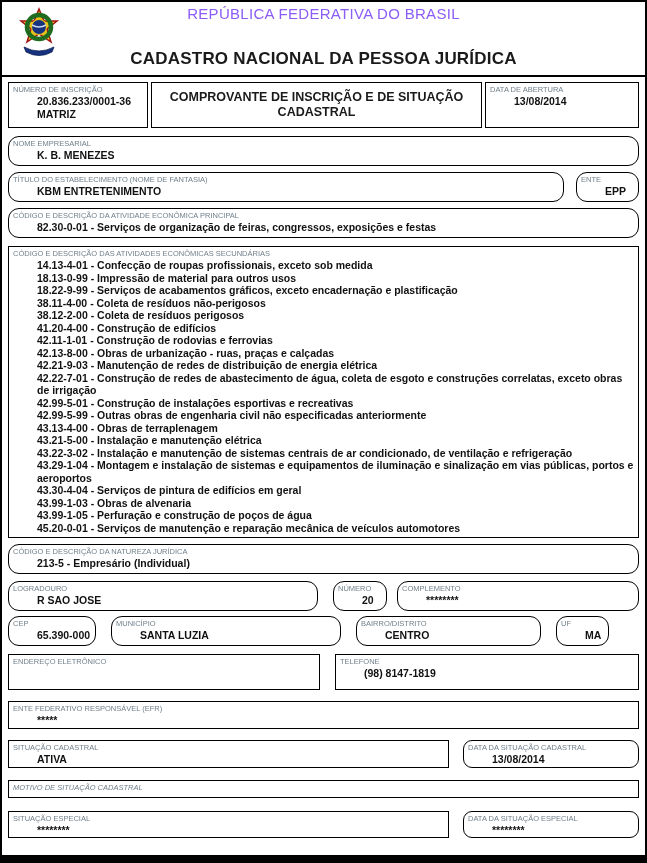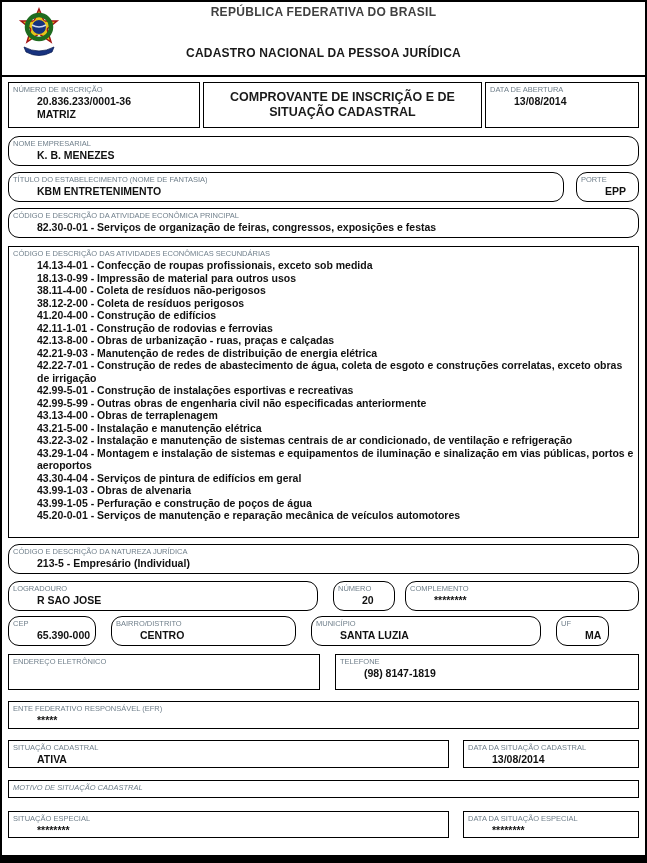--- a/index.html
+++ b/index.html
@@ -4,47 +4,47 @@
 <style>
   * { margin:0; padding:0; box-sizing:border-box; }
   html,body { background:#ffffff; }
   body { font-family:"Liberation Sans", sans-serif; }
   .page {
     width:647px; height:863px; margin:0 auto; background:#fff;
     border:2px solid #000; position:relative; overflow:hidden;
   }
   .header { height:75px; border-bottom:2px solid #000; position:relative; }
   .coat { position:absolute; left:16px; top:5px; }
-  .title1 { text-align:center; font-weight:bold; font-size:12px; color:#404040; padding-top:3px; letter-spacing:0.3px; }
-  .title2 { text-align:center; font-weight:bold; font-size:12px; color:#1a1a1a; margin-top:27px; letter-spacing:0.2px; }
+  .title1 { text-align:center; font-weight:normal; font-size:15px; color:#8b5cf6; padding-top:3px; letter-spacing:0.3px; }
+  .title2 { text-align:center; font-weight:bold; font-size:17px; color:#1a1a1a; margin-top:27px; letter-spacing:0.2px; }
   .content { padding:5px 6px 0 6px; }
   .row { display:flex; }
   .fbox {
     border:1px solid #000; background:#fff; padding:2px 4px 2px 4px; overflow:hidden;
   }
   .label { font-size:7.5px; color:#71808c; line-height:10px; white-space:nowrap; }
   .value { font-size:10.5px; font-weight:bold; color:#111; line-height:12.5px;margin-left:24px; }
   .doc-title {
     display:flex; align-items:center; justify-content:center; text-align:center;
     font-size:12.5px; font-weight:bold; color:#1a1a1a; line-height:15px; padding:2px 8px;
   }
   .activity-line { white-space:normal; }
   .bottom-bar { position:absolute; left:0; right:0; bottom:0; height:6px; background:#000; }
 
   
   .r-inscr { height:46px; }
   .r-inscr .fbox { height:46px; }
   .m8 { margin-top:8px; } .m6 { margin-top:6px; } .m7 { margin-top:7px; }
   .m5 { margin-top:5px; } .m11 { margin-top:11px; } .m12 { margin-top:12px; } .m13 { margin-top:13px; }
   .h30 { height:30px;border-radius:11px; } .h36 { height:36px; } .h28 { height:28px; } .h33 { height:18px;font-style:italic; } .h27 { height:27px; }
-  .g3 { margin-left:3px; } .g10 { margin-left:10px; } .g15 { margin-left:15px; } .g14 { margin-left:14px; } .g12 { margin-left:12px; }
+  .g3 { margin-left:3px; } .g10 { margin-left:10px; } .g15 { margin-left:15px; } .g14 { margin-left:14px;border-radius:9px; } .g12 { margin-left:12px; }
   .flex1 { flex:1 1 auto; }
-  .w160 { width:192px; flex:none; } .w154 { width:154px; flex:none; }
+  .w160 { width:140px; flex:none; } .w154 { width:154px; flex:none; }
   .w63  { width:63px;  flex:none; } .w310 { width:310px; flex:none; }
-  .w62  { width:62px;  flex:none; } .w112 { width:88px; flex:none; }
+  .w62  { width:54px;  flex:none; } .w112 { width:88px; flex:none; }
   .w185 { width:185px; flex:none; } .w230 { width:230px; flex:none; }
   .w53  { width:53px;  flex:none; } .w312 { width:312px; flex:none; }
   .w441 { width:441px; flex:none; }
   .sec-box { min-height:292px; }
 </style>
 </head>
 <body>
 
 <div class="page">
 
@@ -85,38 +85,39 @@
         <div class="value">K. B. MENEZES</div>
       </div>
     </div>
 
     <div class="row m6">
       <div class="fbox flex1 h30">
         <div class="label">TÍTULO DO ESTABELECIMENTO (NOME DE FANTASIA)</div>
         <div class="value">KBM ENTRETENIMENTO</div>
       </div>
       <div class="fbox w63 g12 h30">
-        <div class="label">PORTE</div>
+        <div class="label">ENTE</div>
         <div class="value">EPP</div>
       </div>
     </div>
 
     <div class="row m6">
       <div class="fbox flex1 h30">
         <div class="label">CÓDIGO E DESCRIÇÃO DA ATIVIDADE ECONÔMICA PRINCIPAL</div>
         <div class="value">82.30-0-01 - Serviços de organização de feiras, congressos, exposições e festas</div>
       </div>
     </div>
 
     <div class="row m8">
       <div class="fbox flex1 sec-box">
         <div class="label">CÓDIGO E DESCRIÇÃO DAS ATIVIDADES ECONÔMICAS SECUNDÁRIAS</div>
         <div>
             <div class="value activity-line">14.13-4-01 - Confecção de roupas profissionais, exceto sob medida</div>
             <div class="value activity-line">18.13-0-99 - Impressão de material para outros usos</div>
+            <div class="value activity-line">18.22-9-99 - Serviços de acabamentos gráficos, exceto encadernação e plastificação</div>
             <div class="value activity-line">38.11-4-00 - Coleta de resíduos não-perigosos</div>
             <div class="value activity-line">38.12-2-00 - Coleta de resíduos perigosos</div>
             <div class="value activity-line">41.20-4-00 - Construção de edifícios</div>
             <div class="value activity-line">42.11-1-01 - Construção de rodovias e ferrovias</div>
             <div class="value activity-line">42.13-8-00 - Obras de urbanização - ruas, praças e calçadas</div>
             <div class="value activity-line">42.21-9-03 - Manutenção de redes de distribuição de energia elétrica</div>
             <div class="value activity-line">42.22-7-01 - Construção de redes de abastecimento de água, coleta de esgoto e construções correlatas, exceto obras de irrigação</div>
             <div class="value activity-line">42.99-5-01 - Construção de instalações esportivas e recreativas</div>
             <div class="value activity-line">42.99-5-99 - Outras obras de engenharia civil não especificadas anteriormente</div>
             <div class="value activity-line">43.13-4-00 - Obras de terraplenagem</div>
@@ -151,27 +152,27 @@
         <div class="label">COMPLEMENTO</div>
         <div class="value">********</div>
       </div>
     </div>
 
     <div class="row m5">
       <div class="fbox w112 h30">
         <div class="label">CEP</div>
         <div class="value">65.390-000</div>
       </div>
+      <div class="fbox w230 g15 h30">
+        <div class="label">MUNICÍPIO</div>
+        <div class="value">SANTA LUZIA</div>
+      </div>
       <div class="fbox w185 g15 h30">
         <div class="label">BAIRRO/DISTRITO</div>
         <div class="value">CENTRO</div>
-      </div>
-      <div class="fbox w230 g15 h30">
-        <div class="label">MUNICÍPIO</div>
-        <div class="value">SANTA LUZIA</div>
       </div>
       <div class="fbox w53 g15 h30">
         <div class="label">UF</div>
         <div class="value">MA</div>
       </div>
     </div>
 
     <div class="row m8">
       <div class="fbox w312 h36">
         <div class="label">ENDEREÇO ELETRÔNICO</div>

